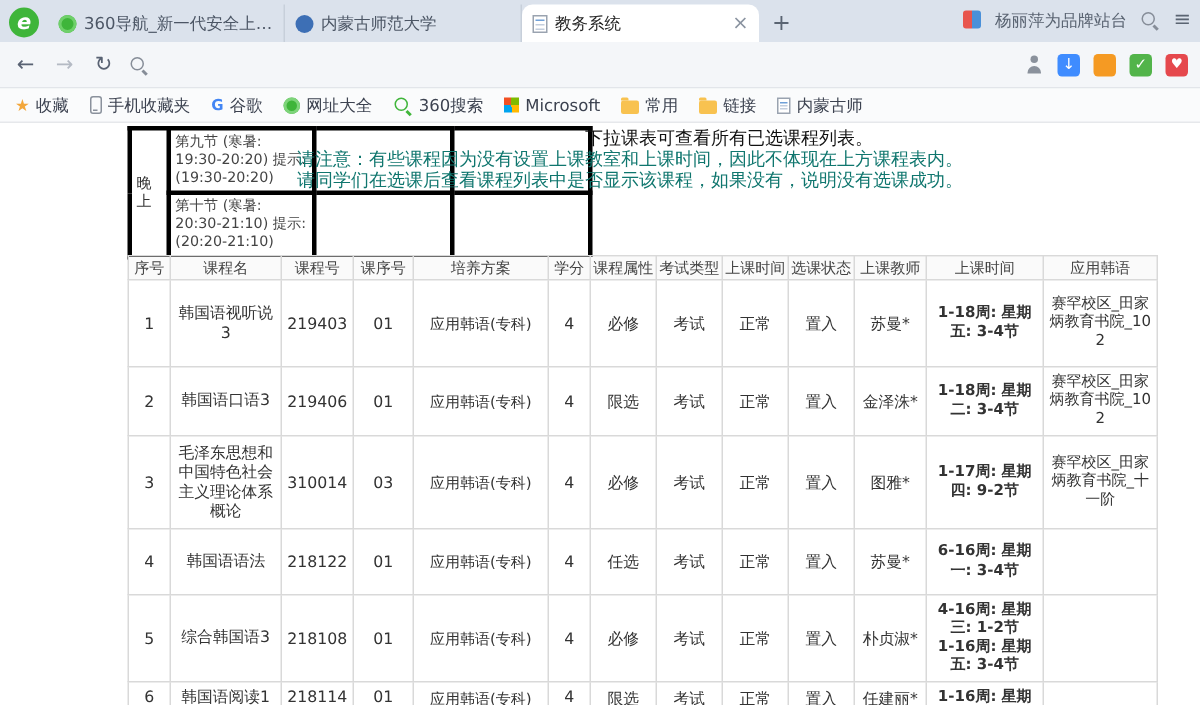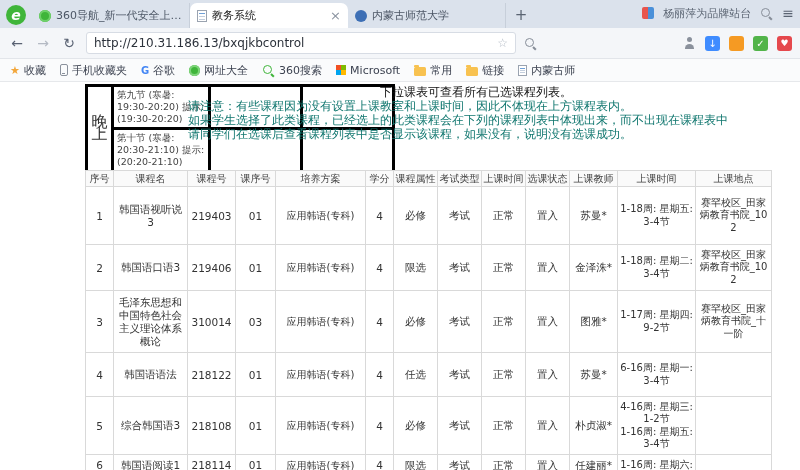--- a/index.html
+++ b/index.html
@@ -82,76 +82,72 @@
   .ico-page { width:9px; height:11px; background:#fff; border:1px solid #9aa3b0; position:relative; }
   .ico-page::before { content:""; position:absolute; left:1px; right:1px; top:2px; height:1px;
                       background:#6fa0d8; box-shadow:0 2px 0 #c3cedd,0 4px 0 #c3cedd; }
 
   
   .content { flex:1; position:relative; background:#fff; overflow:hidden; }
 
   .timetable { position:absolute; left:85px; top:2px; width:310px; border-collapse:collapse;
                font-size:9.5px; color:#444; line-height:12px; }
   .timetable td { border:3px solid #000000; padding:2px 3px; vertical-align:middle; }
-  .tt-label { width:26px; text-align:center; word-break:break-all; font-size:16px; color:#333;font-family:Liberation Mono, monospace; }
+  .tt-label { width:26px; text-align:left; word-break:break-all; font-size:10px; color:#333; }
   .tt-period { width:98px; }
   .tt-empty { width:93px; }
 
-  .notice { position:absolute; left:188px; top:3px; width:576px; font-size:12px; line-height:14px; z-index:2; }
+  .notice { position:absolute; left:198px; top:3px; width:576px; font-size:12px; line-height:14px; z-index:2; }
   .notice-heading { color:#111; text-align:center; }
   .notice-line { color:#0f766e; }
 
   .course-table { position:absolute; left:85px; top:88px; width:686px; border-collapse:collapse;
                   table-layout:fixed; font-size:10.5px; color:#333; text-align:center; }
   .course-table th, .course-table td { border:1px solid #d9d9d9; padding:2px; vertical-align:middle; overflow:hidden; }
   .course-table th { font-weight:normal; font-size:10px; color:#444; background:#fafafa;
                      white-space:nowrap; height:16px; padding:0 1px; }
   .c-prog { white-space:nowrap; font-size:10px; }
-  .c-time { white-space:pre-line; font-size:10px; line-height:12.5px; }
+  .c-time { white-space:pre-line; font-size:10px; line-height:12.5px;font-weight:bold; }
   .c-place { font-size:10px; line-height:12.5px; word-break:break-all; }
   .c-name { line-height:13px; }
   tr.clipped td { vertical-align:top; padding-top:4px; }
 </style>
 </head>
 <body>
 
 <div class="browser">
 
   <div class="tabbar">
     <div class="browser-logo">e</div>
     <div class="tab">
       <span class="fav fav-green"></span>
       <span class="tab-title">360导航_新一代安全上网导航</span>
     </div>
+    <div class="tab">
+      <span class="fav fav-blue"></span>
+      <span class="tab-title">内蒙古师范大学</span>
+    </div>
     <div class="tab active">
       <span class="fav fav-page"></span>
       <span class="tab-title">教务系统</span>
       <span class="tab-close">×</span>
-    </div>
-    <div class="tab">
-      <span class="fav fav-blue"></span>
-      <span class="tab-title">内蒙古师范大学</span>
     </div>
     <div class="newtab">+</div>
     <div class="tabbar-right">
       <span class="promo-ico"></span>
       <span class="promo-text">杨丽萍为品牌站台</span>
       <span class="ico-mag"></span>
       <span class="menu-glyph">≡</span>
     </div>
   </div>
 
   <div class="toolbar">
     <span class="nav-btn">←</span>
     <span class="nav-btn disabled">→</span>
     <span class="nav-btn">↻</span>
-    <div class="urlbox">
-      <span class="url-text">http://210.31.186.13/bxqjkbcontrol</span>
-      <span class="url-star">☆</span>
-    </div>
     <span class="ico-mag"></span>
     <div class="toolbar-right">
       <span class="ico-person"></span>
       <span class="ext blue">↓</span>
       <span class="ext orange"></span>
       <span class="ext green"></span>
       <span class="ext red"></span>
     </div>
   </div>
 
@@ -208,21 +204,20 @@
         <td class="tt-period">第十节 (寒暑: 20:30-21:10) 提示: (20:20-21:10)</td>
         <td class="tt-empty"></td>
         <td class="tt-empty"></td>
       </tr>
     </tbody>
       </table>
 
     <div class="notice">
       <div class="notice-heading">下拉课表可查看所有已选课程列表。</div>
       <div class="notice-line">请注意：有些课程因为没有设置上课教室和上课时间，因此不体现在上方课程表内。</div>
-      <div class="notice-line">如果学生选择了此类课程，已经选上的此类课程会在下列的课程列表中体现出来，而不出现在课程表中</div>
       <div class="notice-line">请同学们在选课后查看课程列表中是否显示该课程，如果没有，说明没有选课成功。</div>
     </div>
 
     <table class="course-table">
       <colgroup>
         <col style="width:28px;">
           <col style="width:74px;">
           <col style="width:48px;">
           <col style="width:40px;">
         <col style="width:90px;">
@@ -242,21 +237,21 @@
           <th>课程号</th>
           <th>课序号</th>
           <th>培养方案</th>
           <th>学分</th>
           <th>课程属性</th>
           <th>考试类型</th>
           <th>上课时间</th>
           <th>选课状态</th>
           <th>上课教师</th>
           <th>上课时间</th>
-          <th>上课地点</th>
+          <th>应用韩语</th>
         </tr>
       </thead>
       <tbody>
         <tr style="height:58px;">
           <td>1</td>
           <td class="c-name">韩国语视听说3</td>
           <td>219403</td>
           <td>01</td>
           <td class="c-prog">应用韩语(专科)</td>
           <td>4</td>

